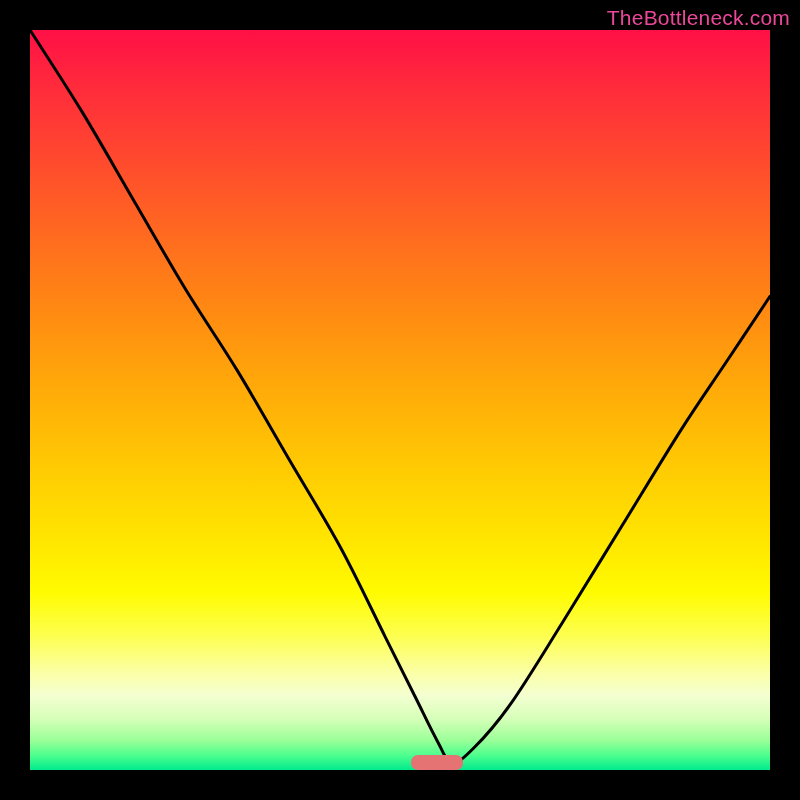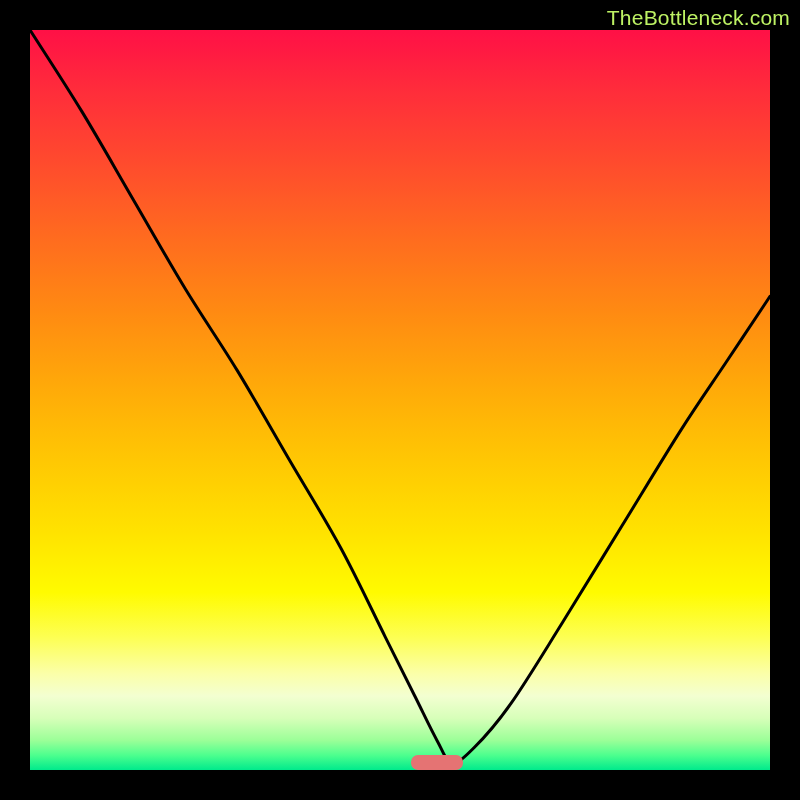--- a/index.html
+++ b/index.html
@@ -14,21 +14,21 @@
   .frame {
     position: relative;
     width: 800px;
     height: 800px;
     background: #000;
   }
   .watermark {
     position: absolute;
     top: 6px;
     right: 10px;
-    color: #bef264;
+    color: #ec4899;
     font-size: 21px;
     font-weight: 500;
     letter-spacing: 0.2px;
   }
   .plot-area {
     position: absolute;
     left: 30px;
     top: 30px;
     width: 740px;
     height: 740px;

